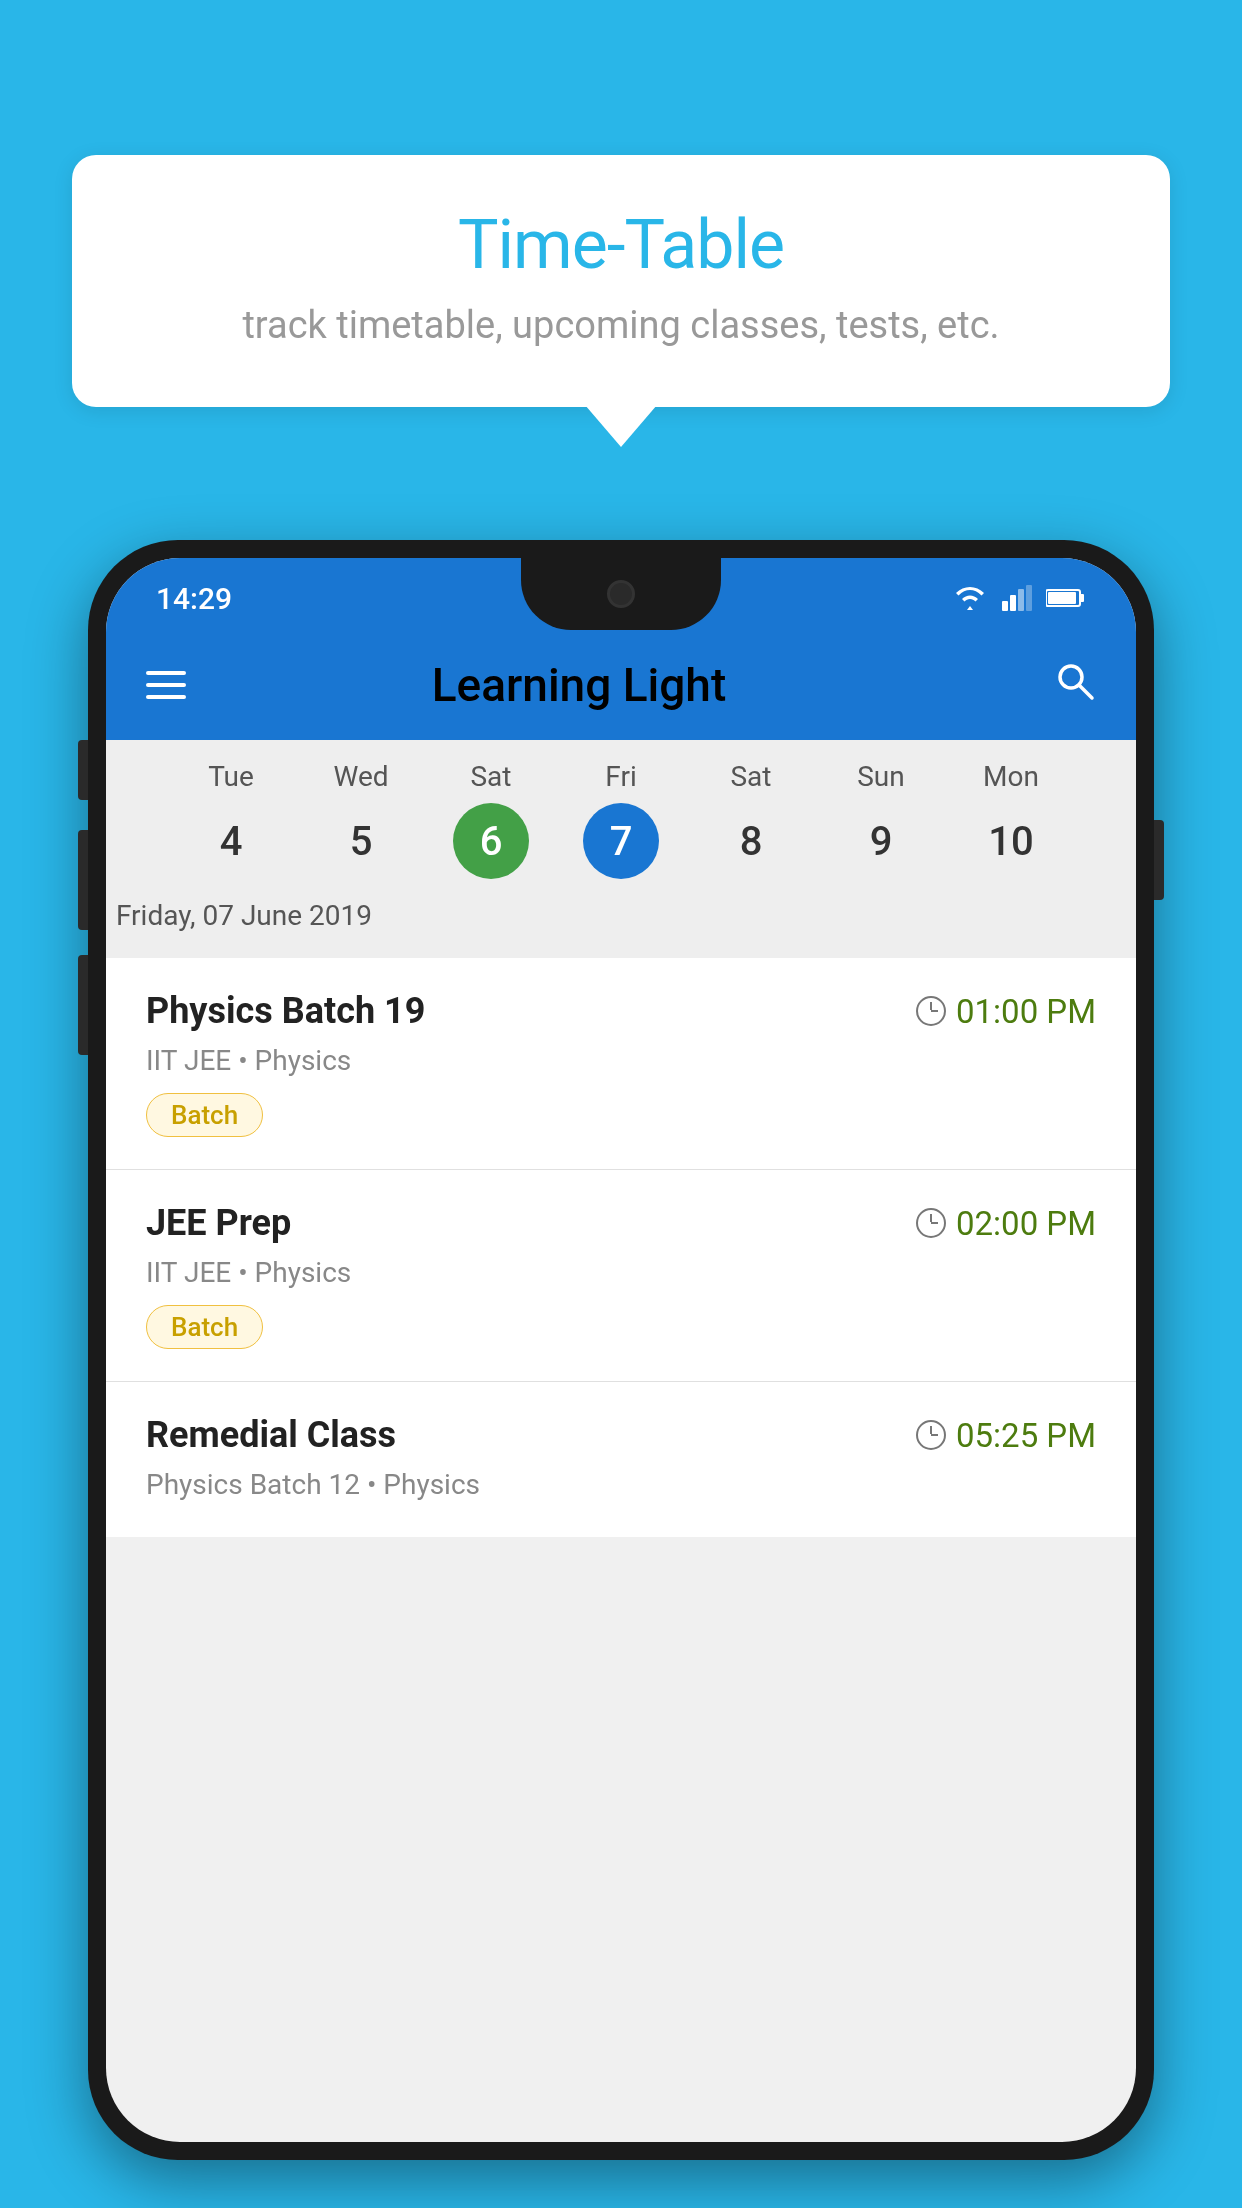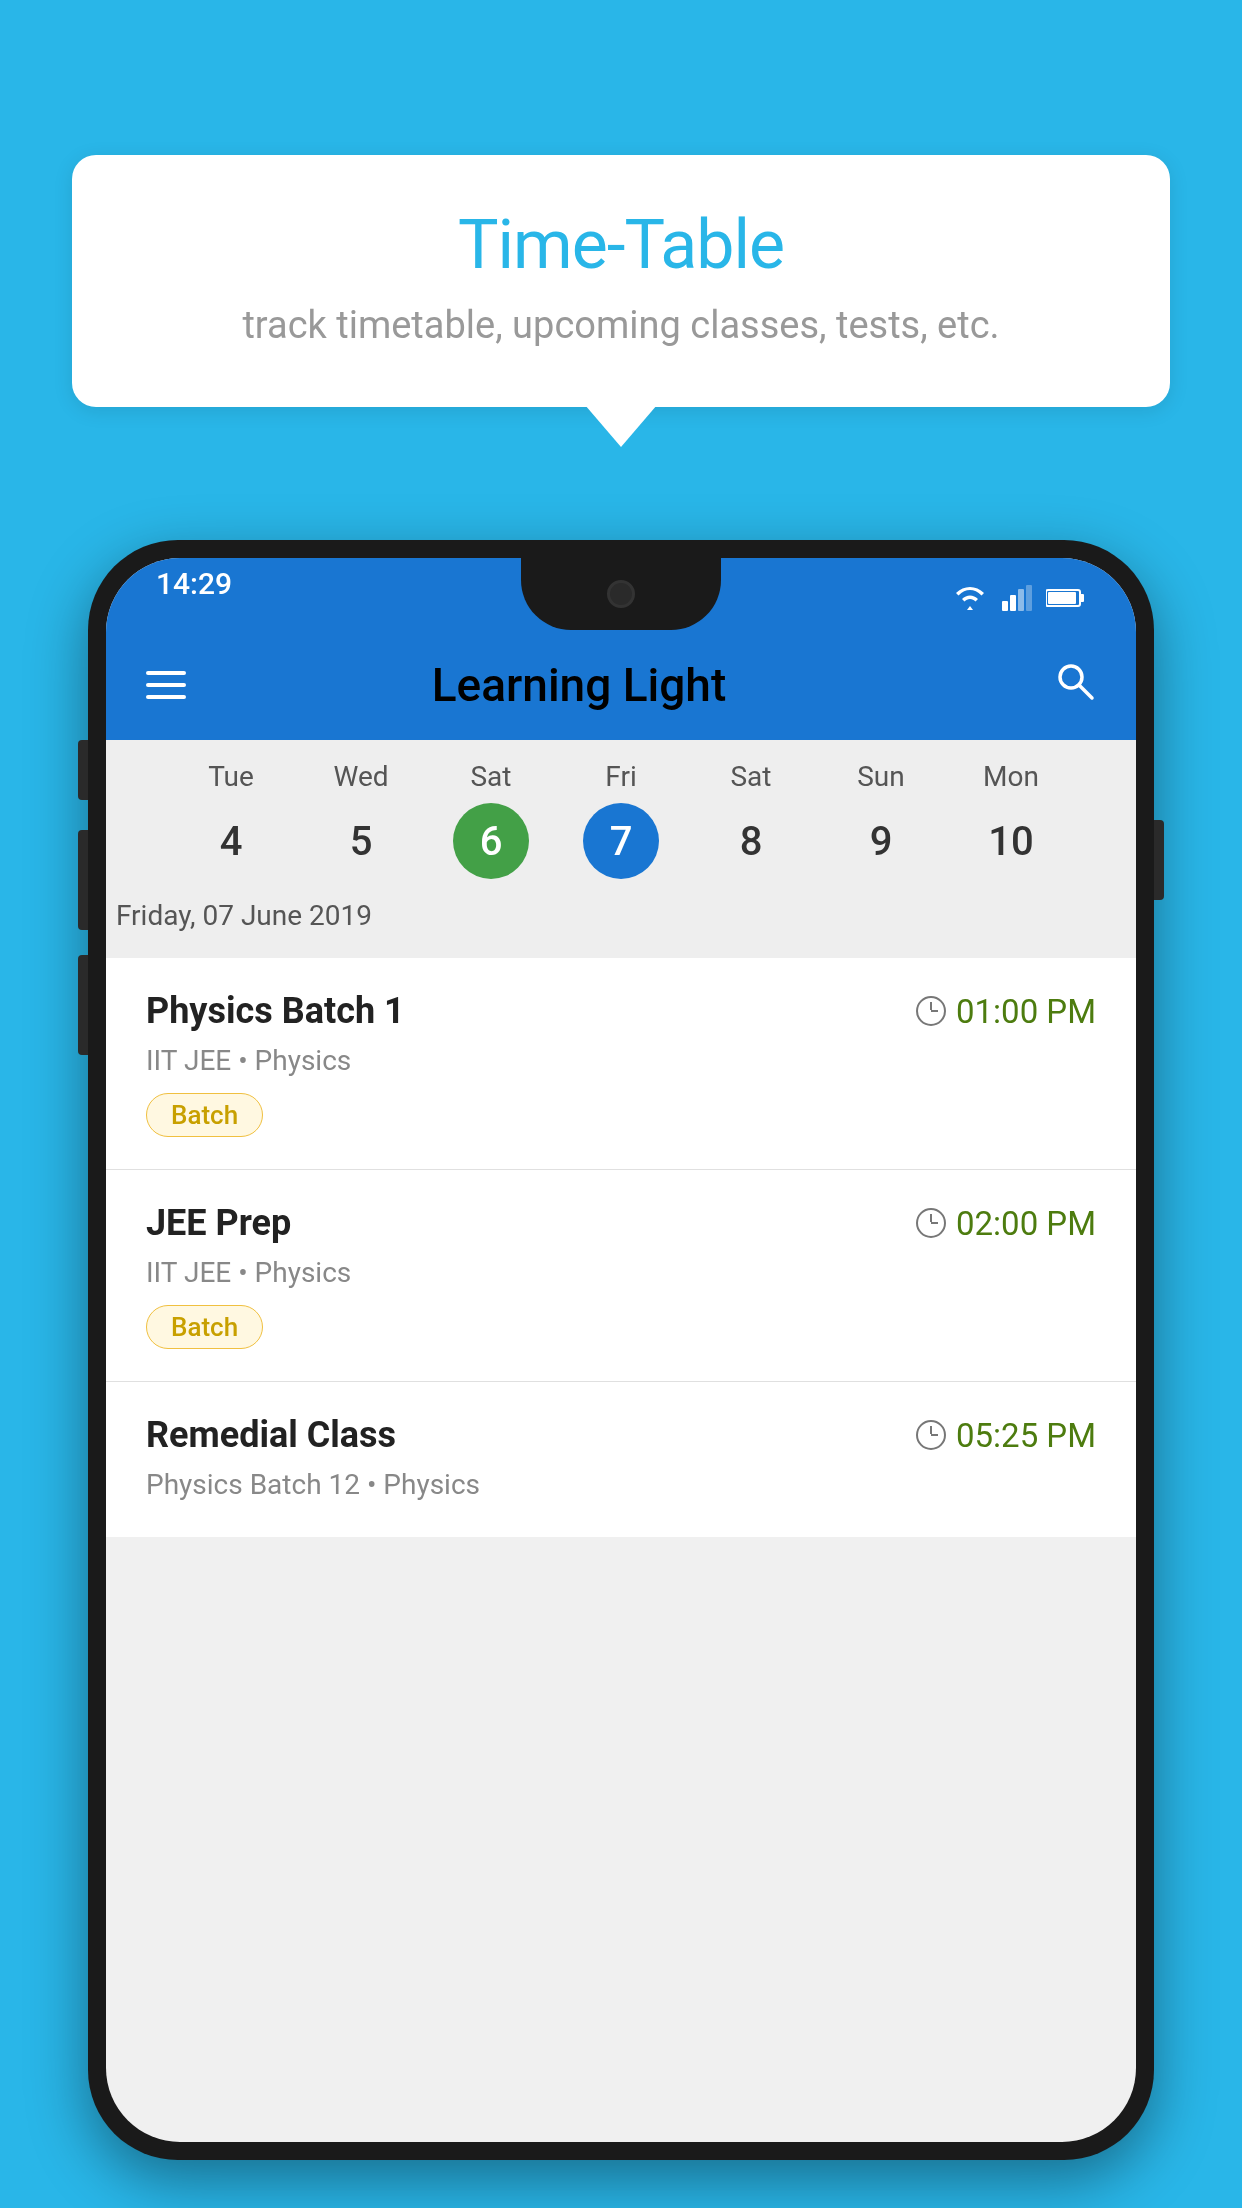--- a/index.html
+++ b/index.html
@@ -144,20 +144,21 @@
       border-radius: 74px;
       overflow: hidden;
       position: relative;
     }
 
     
     .status-bar {
       background: #1976d2;
       height: 72px;
       display: flex;
+      align-items: center;
       justify-content: space-between;
       padding: 0 50px;
       padding-top: 8px;
     }
 
     .status-time {
       color: #fff;
       font-size: 30px;
       font-weight: 500;
     }
@@ -454,21 +455,21 @@
             <span class="day-num">10</span>
           </div>
         </div>
         <div class="selected-date">Friday, 07 June 2019</div>
       </div>
 
       <div class="schedule-list">
 
         <div class="schedule-item">
           <div class="schedule-item-header">
-            <span class="schedule-title">Physics Batch 1</span>
+            <span class="schedule-title">Physics Batch 19</span>
             <div class="schedule-time">
               <span class="clock-icon"></span>
               <span>01:00 PM</span>
             </div>
           </div>
           <div class="schedule-subtitle">IIT JEE • Physics</div>
           <span class="batch-badge">Batch</span>
         </div>
 
         <div class="schedule-item">

